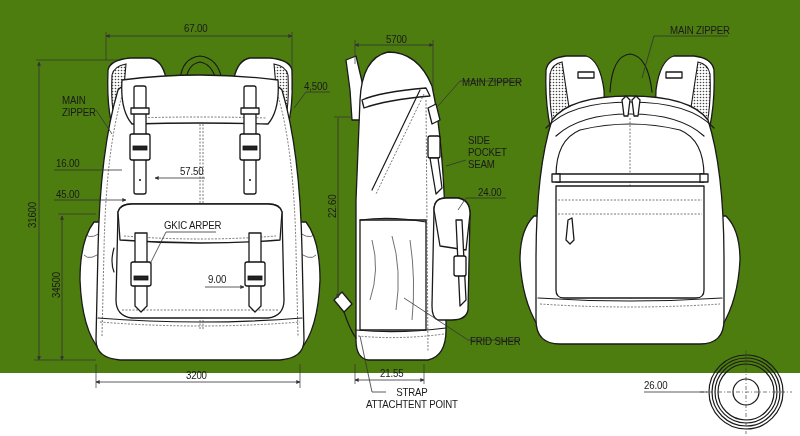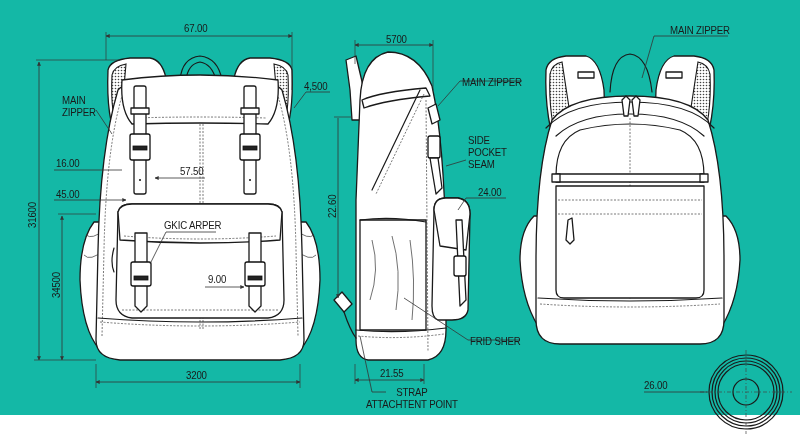--- a/index.html
+++ b/index.html
@@ -1,17 +1,17 @@
 <!DOCTYPE html>
 <html><head>
 <meta charset="utf-8">
 <style>
   html, body { margin: 0; padding: 0; background: #ffffff; }
   body { width: 800px; height: 436px; overflow: hidden; }
-  #stage { position: relative; width: 800px; height: 415px; background: #14b8a6; }
+  #stage { position: relative; width: 800px; height: 373px; background: #4d7c0f; }
   svg { position: absolute; left: 0; top: 0; }
   .ln { fill: none; stroke: #1a1a1a; stroke-width: 1.2; stroke-linejoin: round; stroke-linecap: round; }
   .lnb { fill: #ffffff; stroke: #1a1a1a; stroke-width: 1.3; stroke-linejoin: round; }
   .thin { fill: none; stroke: #333333; stroke-width: 0.7; }
   .stitch { fill: none; stroke: #555555; stroke-width: 0.8; stroke-dasharray: 2 1.5; }
   .dim { fill: none; stroke: #333333; stroke-width: 0.8; }
   .lead { fill: none; stroke: #333333; stroke-width: 0.8; }
   .center { fill: none; stroke: #444444; stroke-width: 0.7; stroke-dasharray: 4 2 1 2; }
   .mesh { fill: url(#meshPat); stroke: #1a1a1a; stroke-width: 1.1; }
   .buckle { fill: #ffffff; stroke: #111111; stroke-width: 1.3; }

